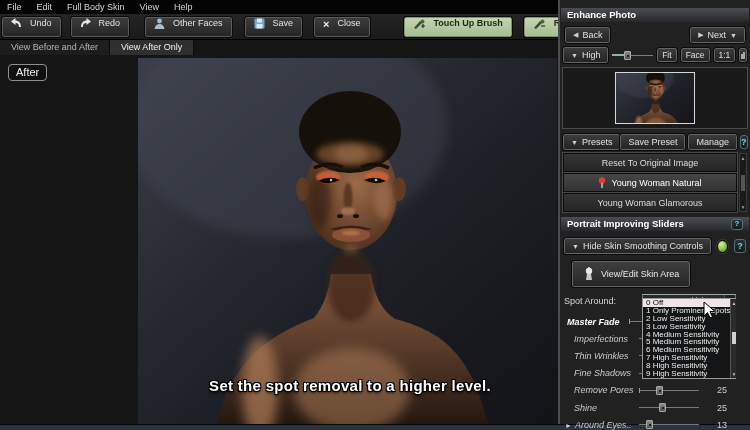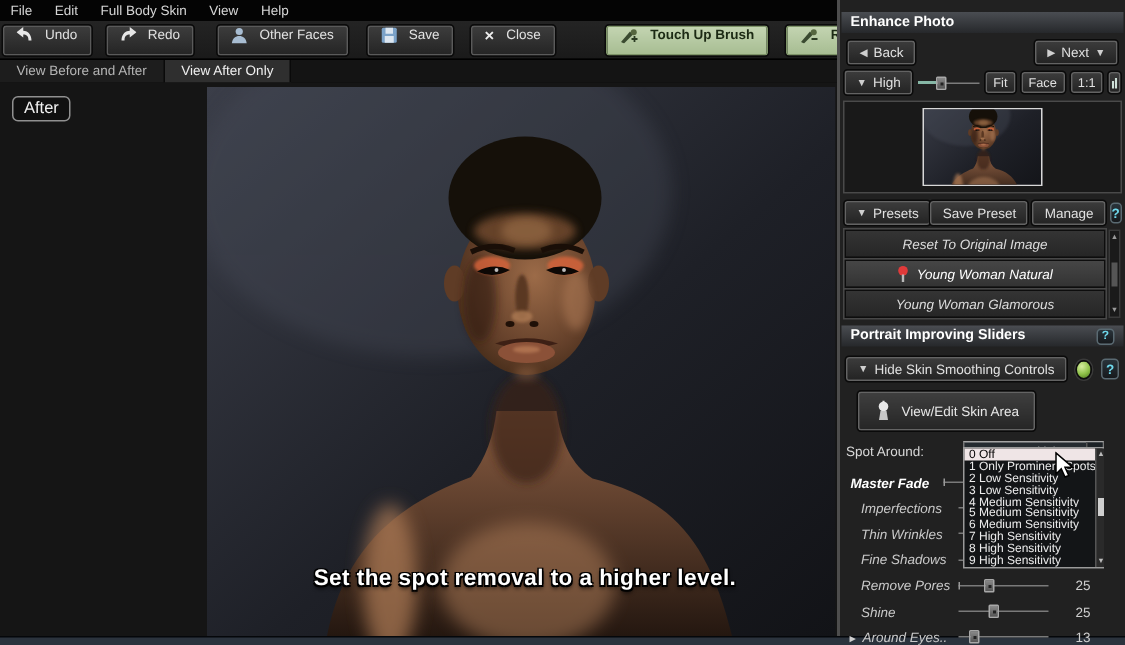--- a/index.html
+++ b/index.html
@@ -53,21 +53,21 @@
   .handle::after { content:""; position:absolute; left:2px; top:3px; width:2px; height:2px; background:#222; }
   .smallbtn { height:14px; padding:0 4px; font-size:8.5px; display:inline-flex; align-items:center; background:linear-gradient(#3b3b3b,#242424); border:1px solid #636363; outline:1px solid #0a0a0a; border-radius:2px; color:#e0e0e0; }
   .edgebtn { width:9px; overflow:hidden; justify-content:flex-start; padding:0 1px; }
   .navigator { margin:4px 2px 0; height:62px; background:#191919; border:1px solid #4a4a4a; display:flex; align-items:center; justify-content:center; }
   .thumb { width:80px; height:52px; border:1px solid #d8d8d8; background:#1c1d24; }
   .thumb svg { display:block; }
 
   .presetsrow { display:flex; align-items:center; padding:5px 3px 0; }
   .presetsrow .grow { flex:1; }
   .qbtn { width:14px; height:14px; border-radius:3px; background:linear-gradient(#29333a,#16191c); border:1px solid #5a6a72; color:#6fd9ec; font-weight:bold; font-size:9px; display:inline-flex; align-items:center; justify-content:center; }
-  .presetlist { margin:3px 3px 0 3px; display:flex;font-style:italic; }
+  .presetlist { margin:3px 3px 0 3px; display:flex; }
   .plcol { flex:1; display:flex; flex-direction:column; gap:1px; }
   .preset { height:19px; background:linear-gradient(#343434,#262626); border:1px solid #0d0d0d; outline:1px solid #474747; display:flex; align-items:center; justify-content:center; gap:5px; color:#dcdcdc; font-size:9px; }
   .preset.sel { background:linear-gradient(#464646,#333); color:#fff; }
   .pscroll { width:8px; margin-left:2px; background:#1a1a1a; border:1px solid #3a3a3a; display:flex; flex-direction:column; align-items:center; justify-content:space-between; padding:1px 0; font-size:5px; color:#9a9a9a; }
   .pscroll .pthumb { width:4px; height:16px; background:#555; }
 
   .skinrow { display:flex; align-items:center; gap:6px; padding:7px 4px 0; }
   .statusdot { width:13px; height:13px; border-radius:50%; background:radial-gradient(circle at 35% 30%, #d8efa0, #8cbf46 55%, #486f1d); border:1px solid #0c0c0c; box-shadow:0 0 0 1px #3a3a3a; }
   .vieweditrow { padding:7px 0 0 12px; }
   .viewedit { height:26px; display:inline-flex; align-items:center; gap:6px; padding:0 10px; background:linear-gradient(#3e3e3e,#262626); border:1px solid #646464; outline:1px solid #0a0a0a; border-radius:2px; font-size:9px; color:#e8e8e8; }

